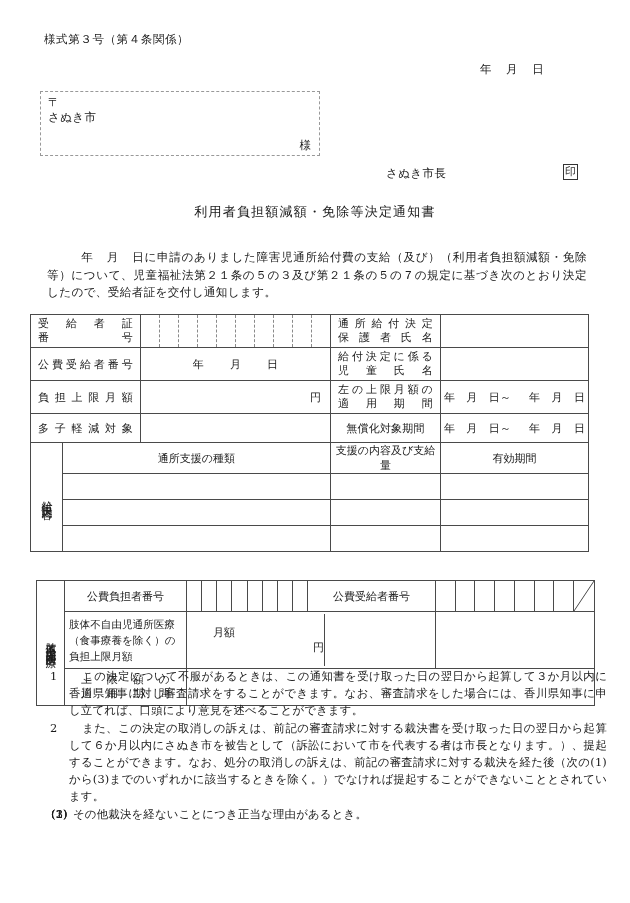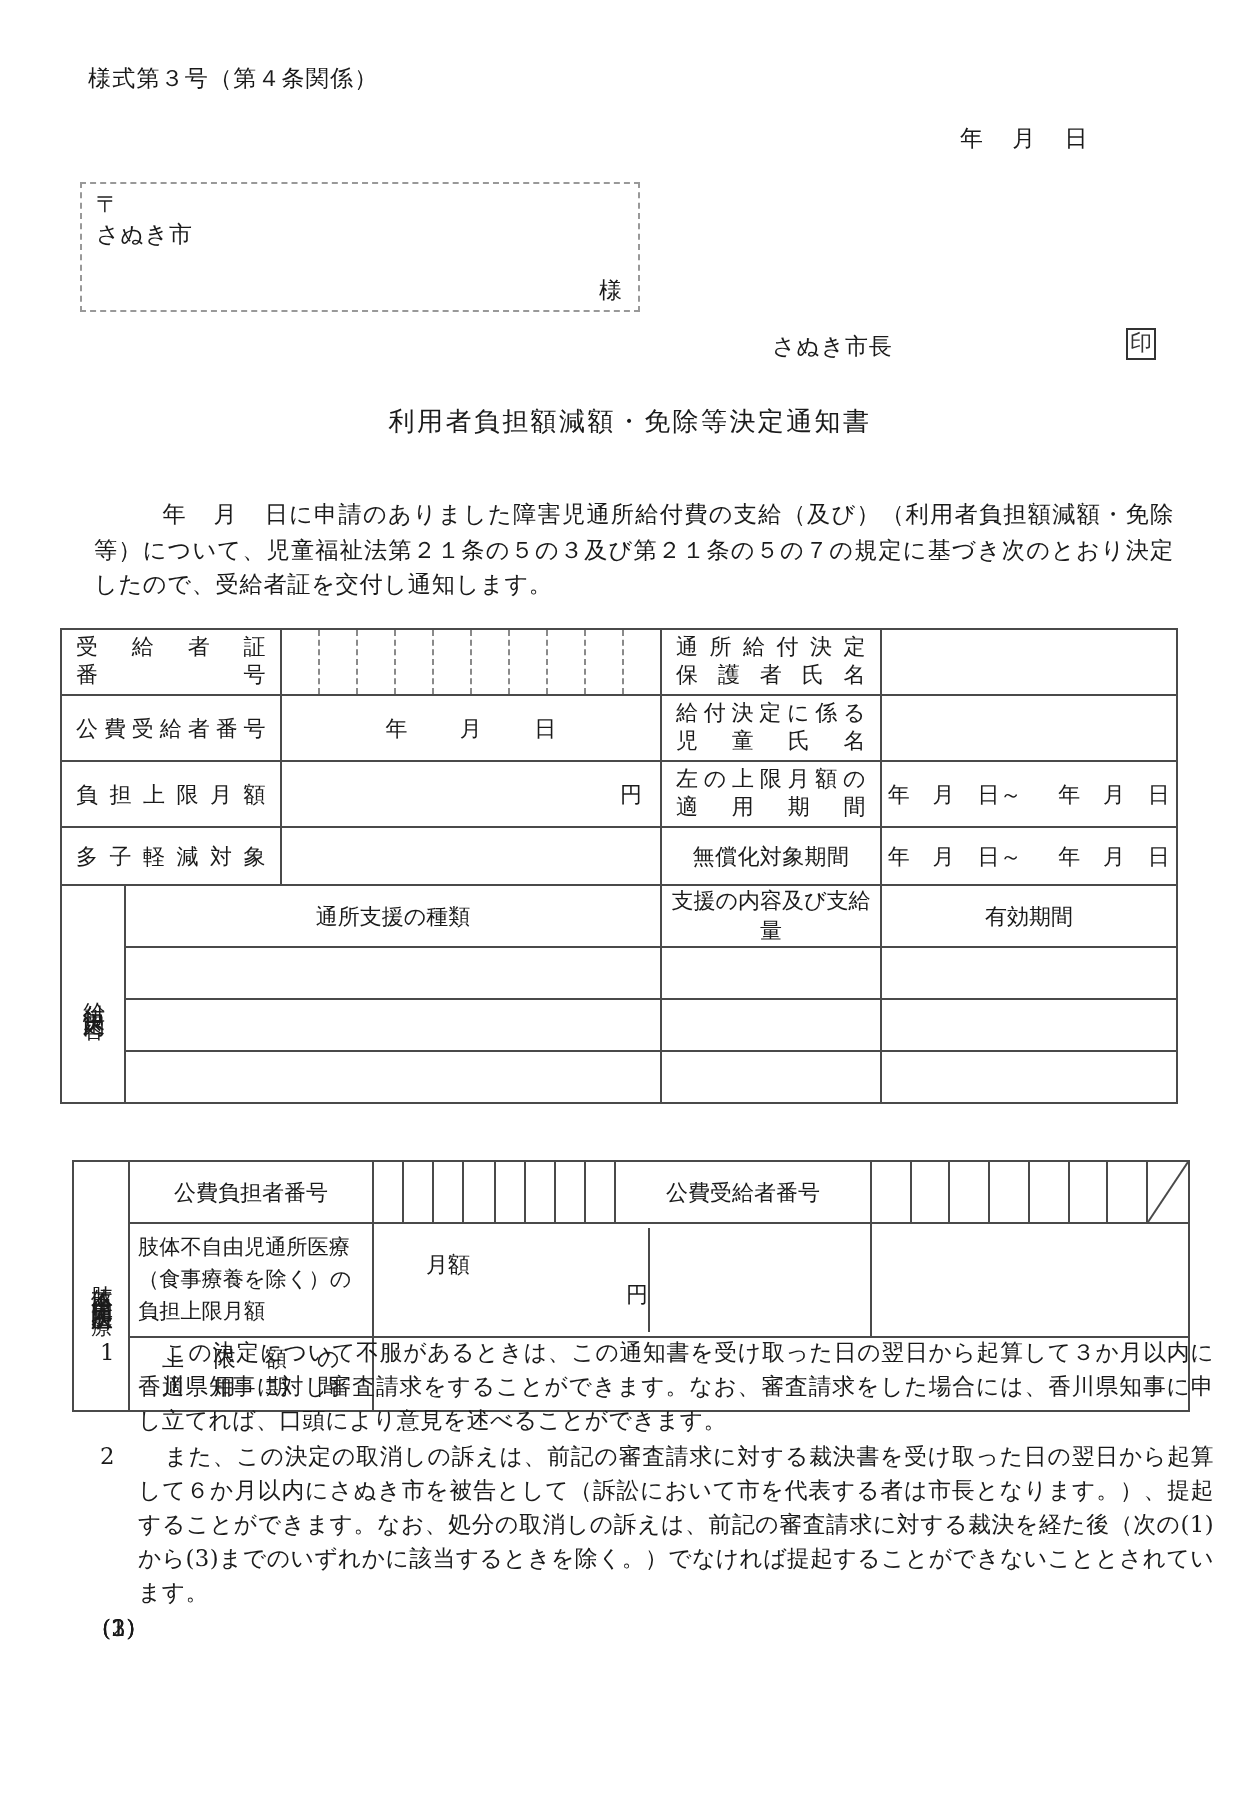--- a/index.html
+++ b/index.html
@@ -459,17 +459,17 @@
       <span class="num">2</span><span class="ind"></span><span>また、この決定の取消しの訴えは、前記の審査請求に対する裁決書を受け取った日の翌日から起算して６か月以内にさぬき市を被告として（訴訟において市を代表する者は市長となります。）、提起することができます。なお、処分の取消しの訴えは、前記の審査請求に対する裁決を経た後（次の(1)から(3)までのいずれかに該当するときを除く。）でなければ提起することができないこととされています。</span>
     </span>
 
     <span class="sub">
       <span class="num">(1)</span>
     </span>
     <span class="sub">
       <span class="num">(2)</span>
     </span>
     <span class="sub">
-      <span class="num">(3)</span>
+      <span class="num">(3)</span><span>その他裁決を経ないことにつき正当な理由があるとき。</span>
     </span>
   </div>
 
 </div>
 
 </body></html>

